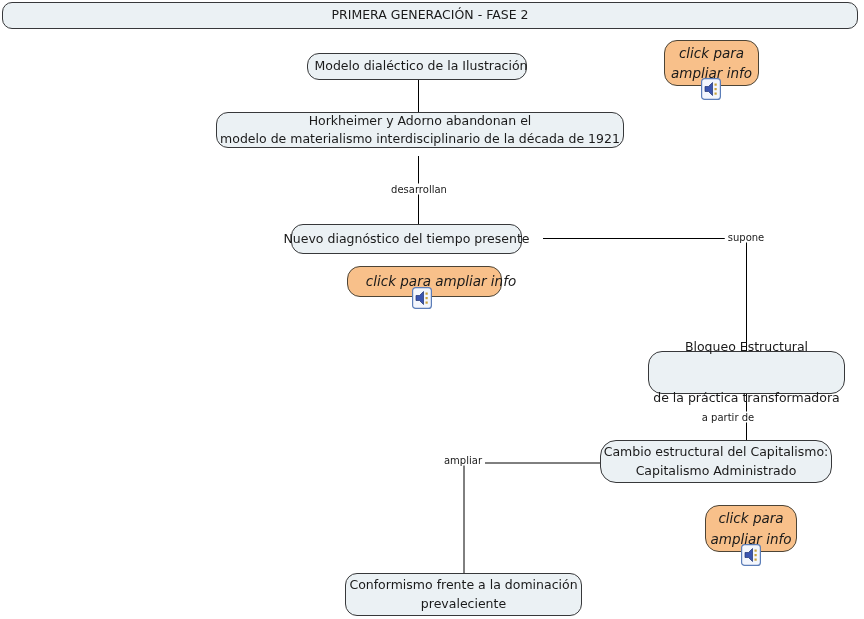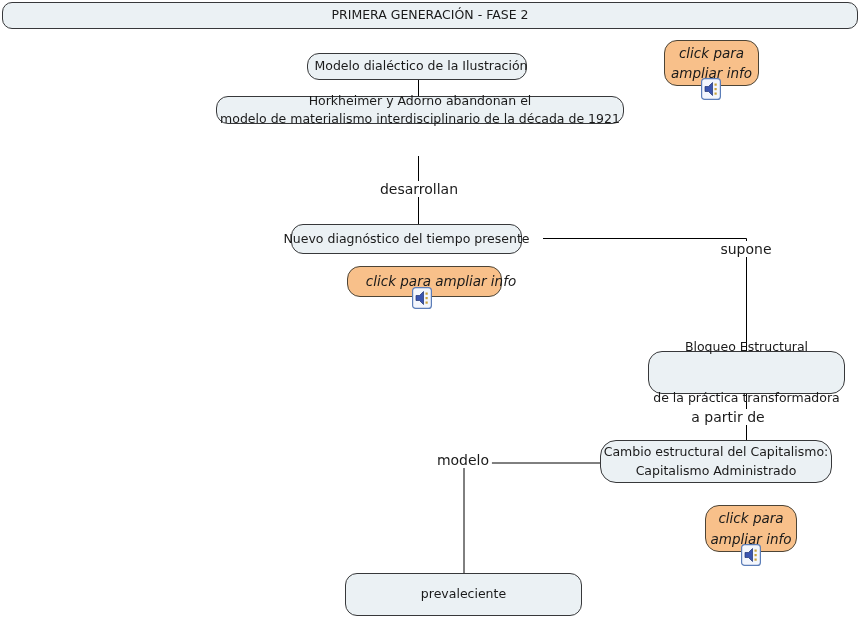--- a/index.html
+++ b/index.html
@@ -42,21 +42,21 @@
     background:var(--audio-fill);
     border:1.4px solid var(--audio-border);
     border-radius:13px;
     font-style:italic;font-size:13.5px;line-height:1.5;
   }
   .link-label{
     position:absolute;
     transform:translate(-50%,-50%);
     background:var(--background);
     padding:0 3px;
-    font-size:14px;white-space:nowrap;
+    font-size:10px;white-space:nowrap;
     z-index:3;
   }
   .speaker-btn{
     position:absolute;width:20px;height:22px;
     z-index:4;cursor:pointer;
     border:0;background:transparent;padding:0;
   }
   .speaker-btn svg{display:block;width:20px;height:22px;}
 </style>
 </head>
@@ -74,54 +74,55 @@
   </svg>
 
   <div class="concept title-bar">
     <span>PRIMERA GENERACIÓN - FASE 2</span>
   </div>
 
   <div class="concept" style="left:307px;top:53px;width:220px;height:27px;padding-left:8px;">
     <span>Modelo dialéctico de la Ilustración</span>
   </div>
 
-  <div class="concept" style="left:216px;top:96px;width:408px;height:28px;">
+  <div class="concept" style="left:216px;top:112px;width:408px;height:36px;">
     <span>Horkheimer y Adorno abandonan el</span>
     <span>modelo de materialismo interdisciplinario de la década de 1921</span>
   </div>
 
   <div class="concept" style="left:291px;top:224px;width:231px;height:30px;">
     <span>Nuevo diagnóstico del tiempo presente</span>
   </div>
 
   <div class="concept" style="left:648px;top:351px;width:197px;height:43px;border-radius:14px;gap:32px;">
     <span>Bloqueo Estructural</span>
     <span>de la práctica transformadora</span>
   </div>
 
   <div class="concept" style="left:600px;top:440px;width:232px;height:43px;border-radius:16px;">
     <span>Cambio estructural del Capitalismo:</span>
     <span>Capitalismo Administrado</span>
   </div>
 
   <div class="concept" style="left:345px;top:573px;width:237px;height:43px;">
+    <span>Conformismo frente a la dominación</span>
     <span>prevaleciente</span>
   </div>
 
   <div class="link-label" style="left:419px;top:189px;">
     <span>desarrollan</span>
   </div>
-  <div class="link-label" style="left:746px;top:237px;margin-top:12px;">
+  <div class="link-label" style="left:746px;top:237px;">
     <span>supone</span>
   </div>
   <div class="link-label" style="left:728px;top:417px;">
     <span>a partir de</span>
   </div>
   <div class="link-label" style="left:463px;top:460px;">
-    <span>modelo</span>
+    <span>ampliar</span>
   </div>
 
   <div class="concept audio" style="left:664px;top:40px;width:95px;height:46px;">
     <span>click para</span>
     <span>ampliar info</span>
   </div>
   <button class="speaker-btn" style="left:701px;top:78px;" aria-label="audio">
     <svg viewBox="0 0 20 22">
       <rect x="0.6" y="0.6" width="18.8" height="20.8" rx="3" fill="#f3f6fd" stroke="#5b7db8" stroke-width="1.2"></rect>
       <polygon points="4,8.5 7.5,8.5 11.5,4.5 11.5,17.5 7.5,13.5 4,13.5" fill="#3b55b0" stroke="#1e3270" stroke-width="0.7"></polygon>

